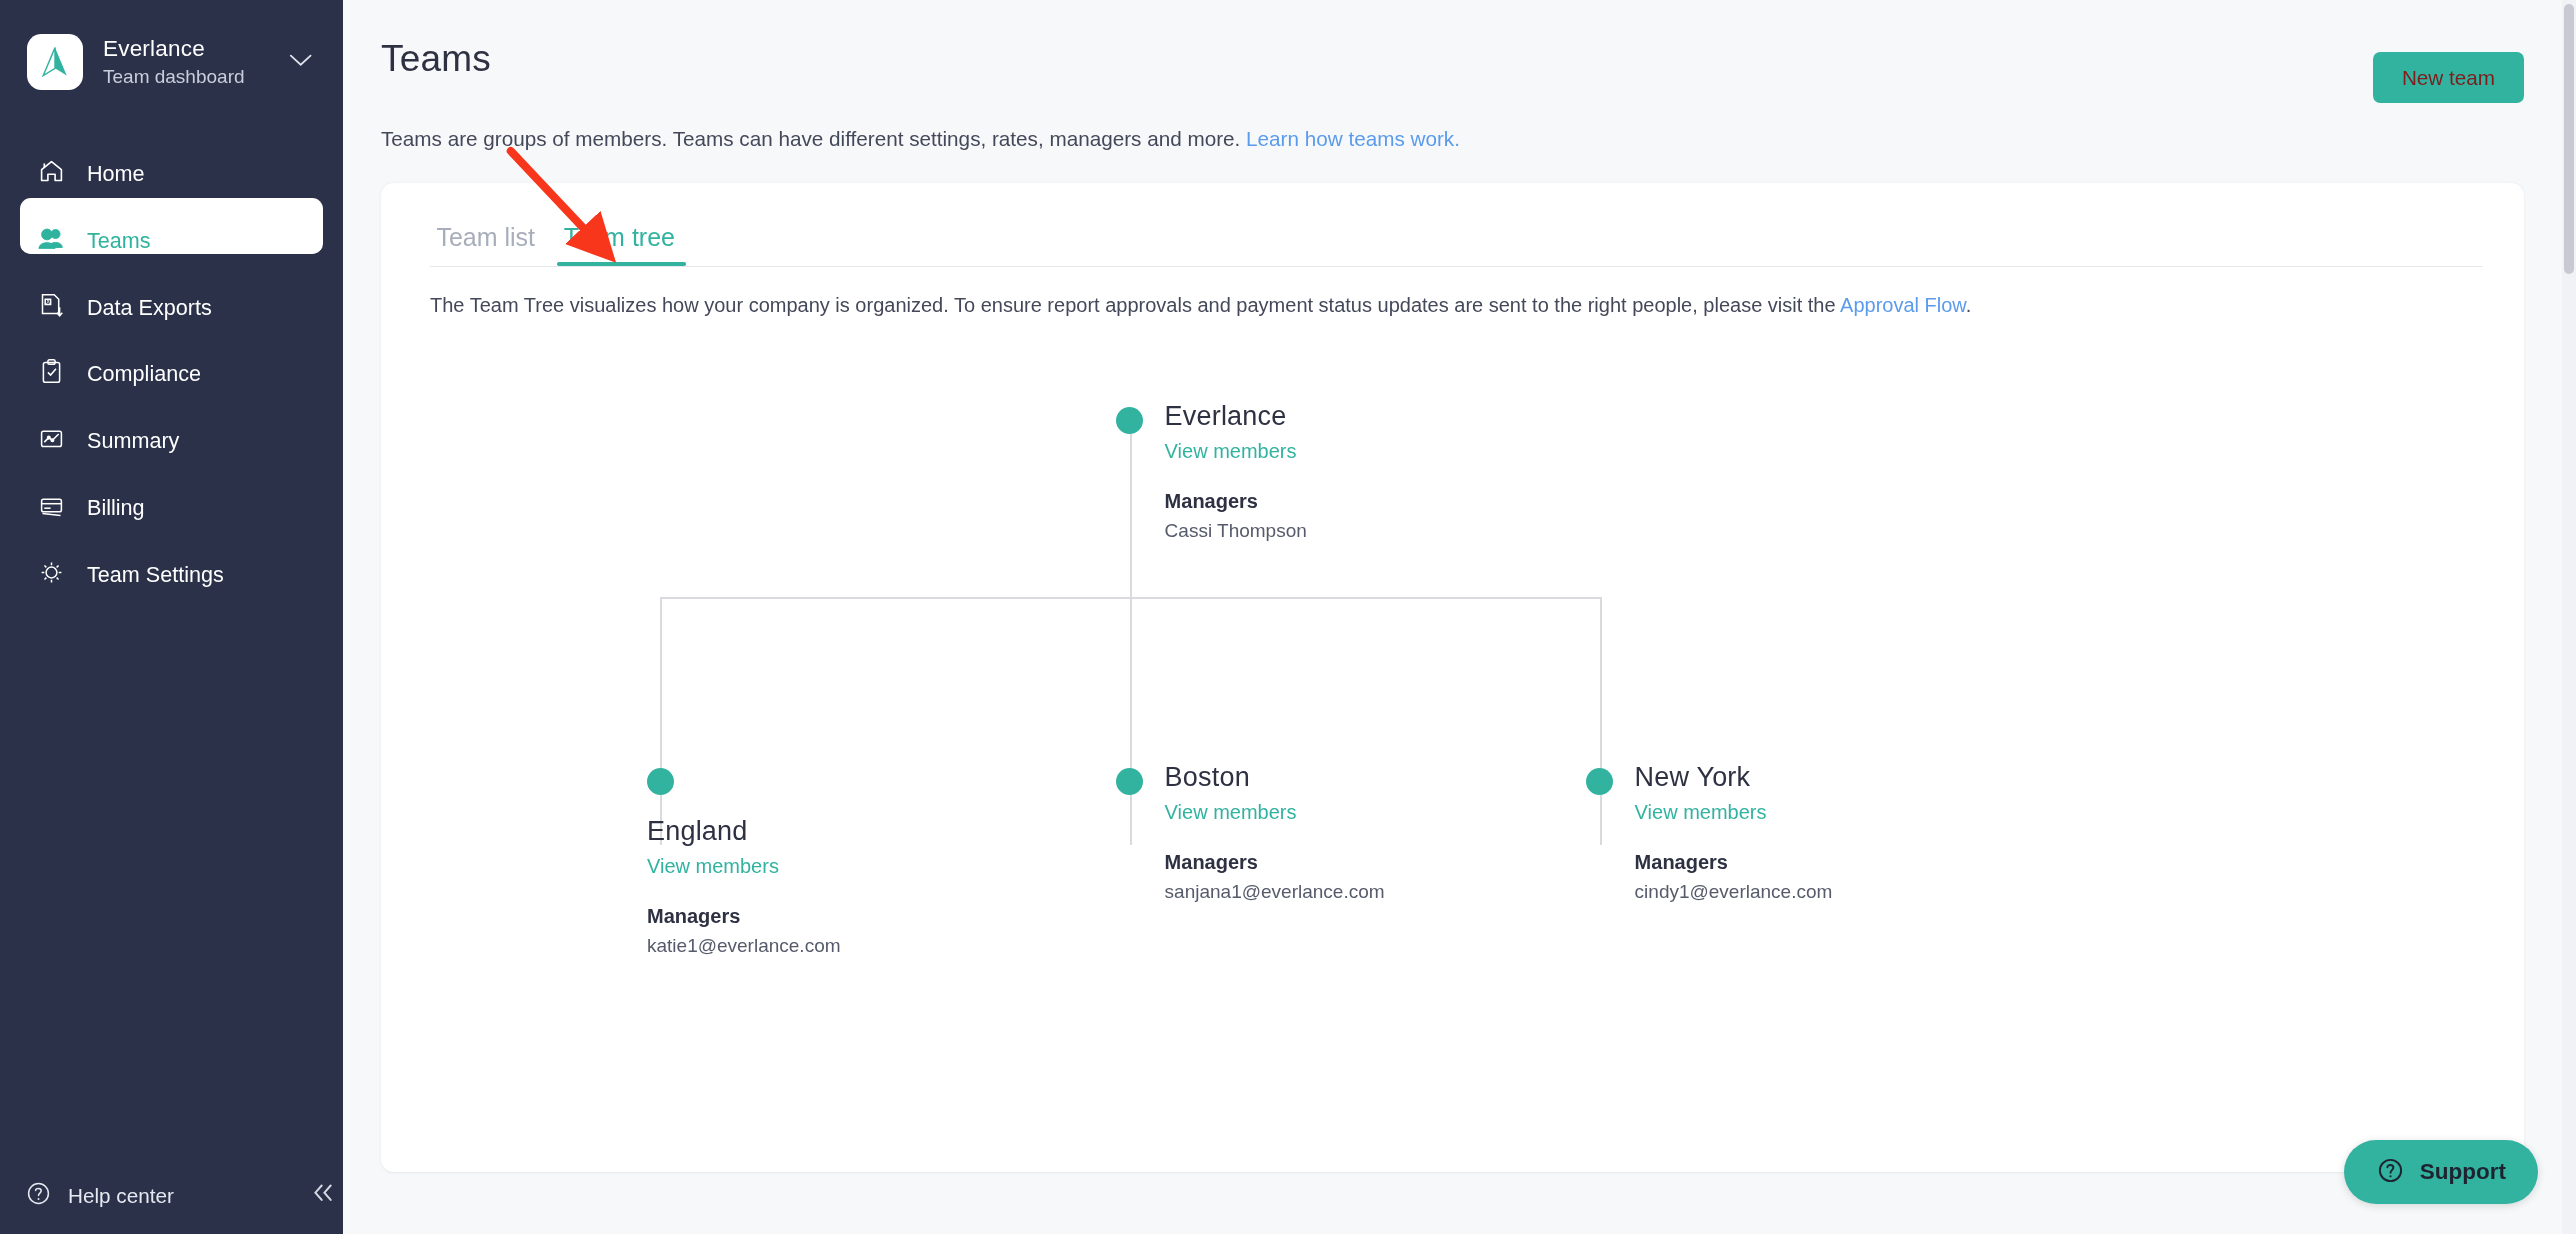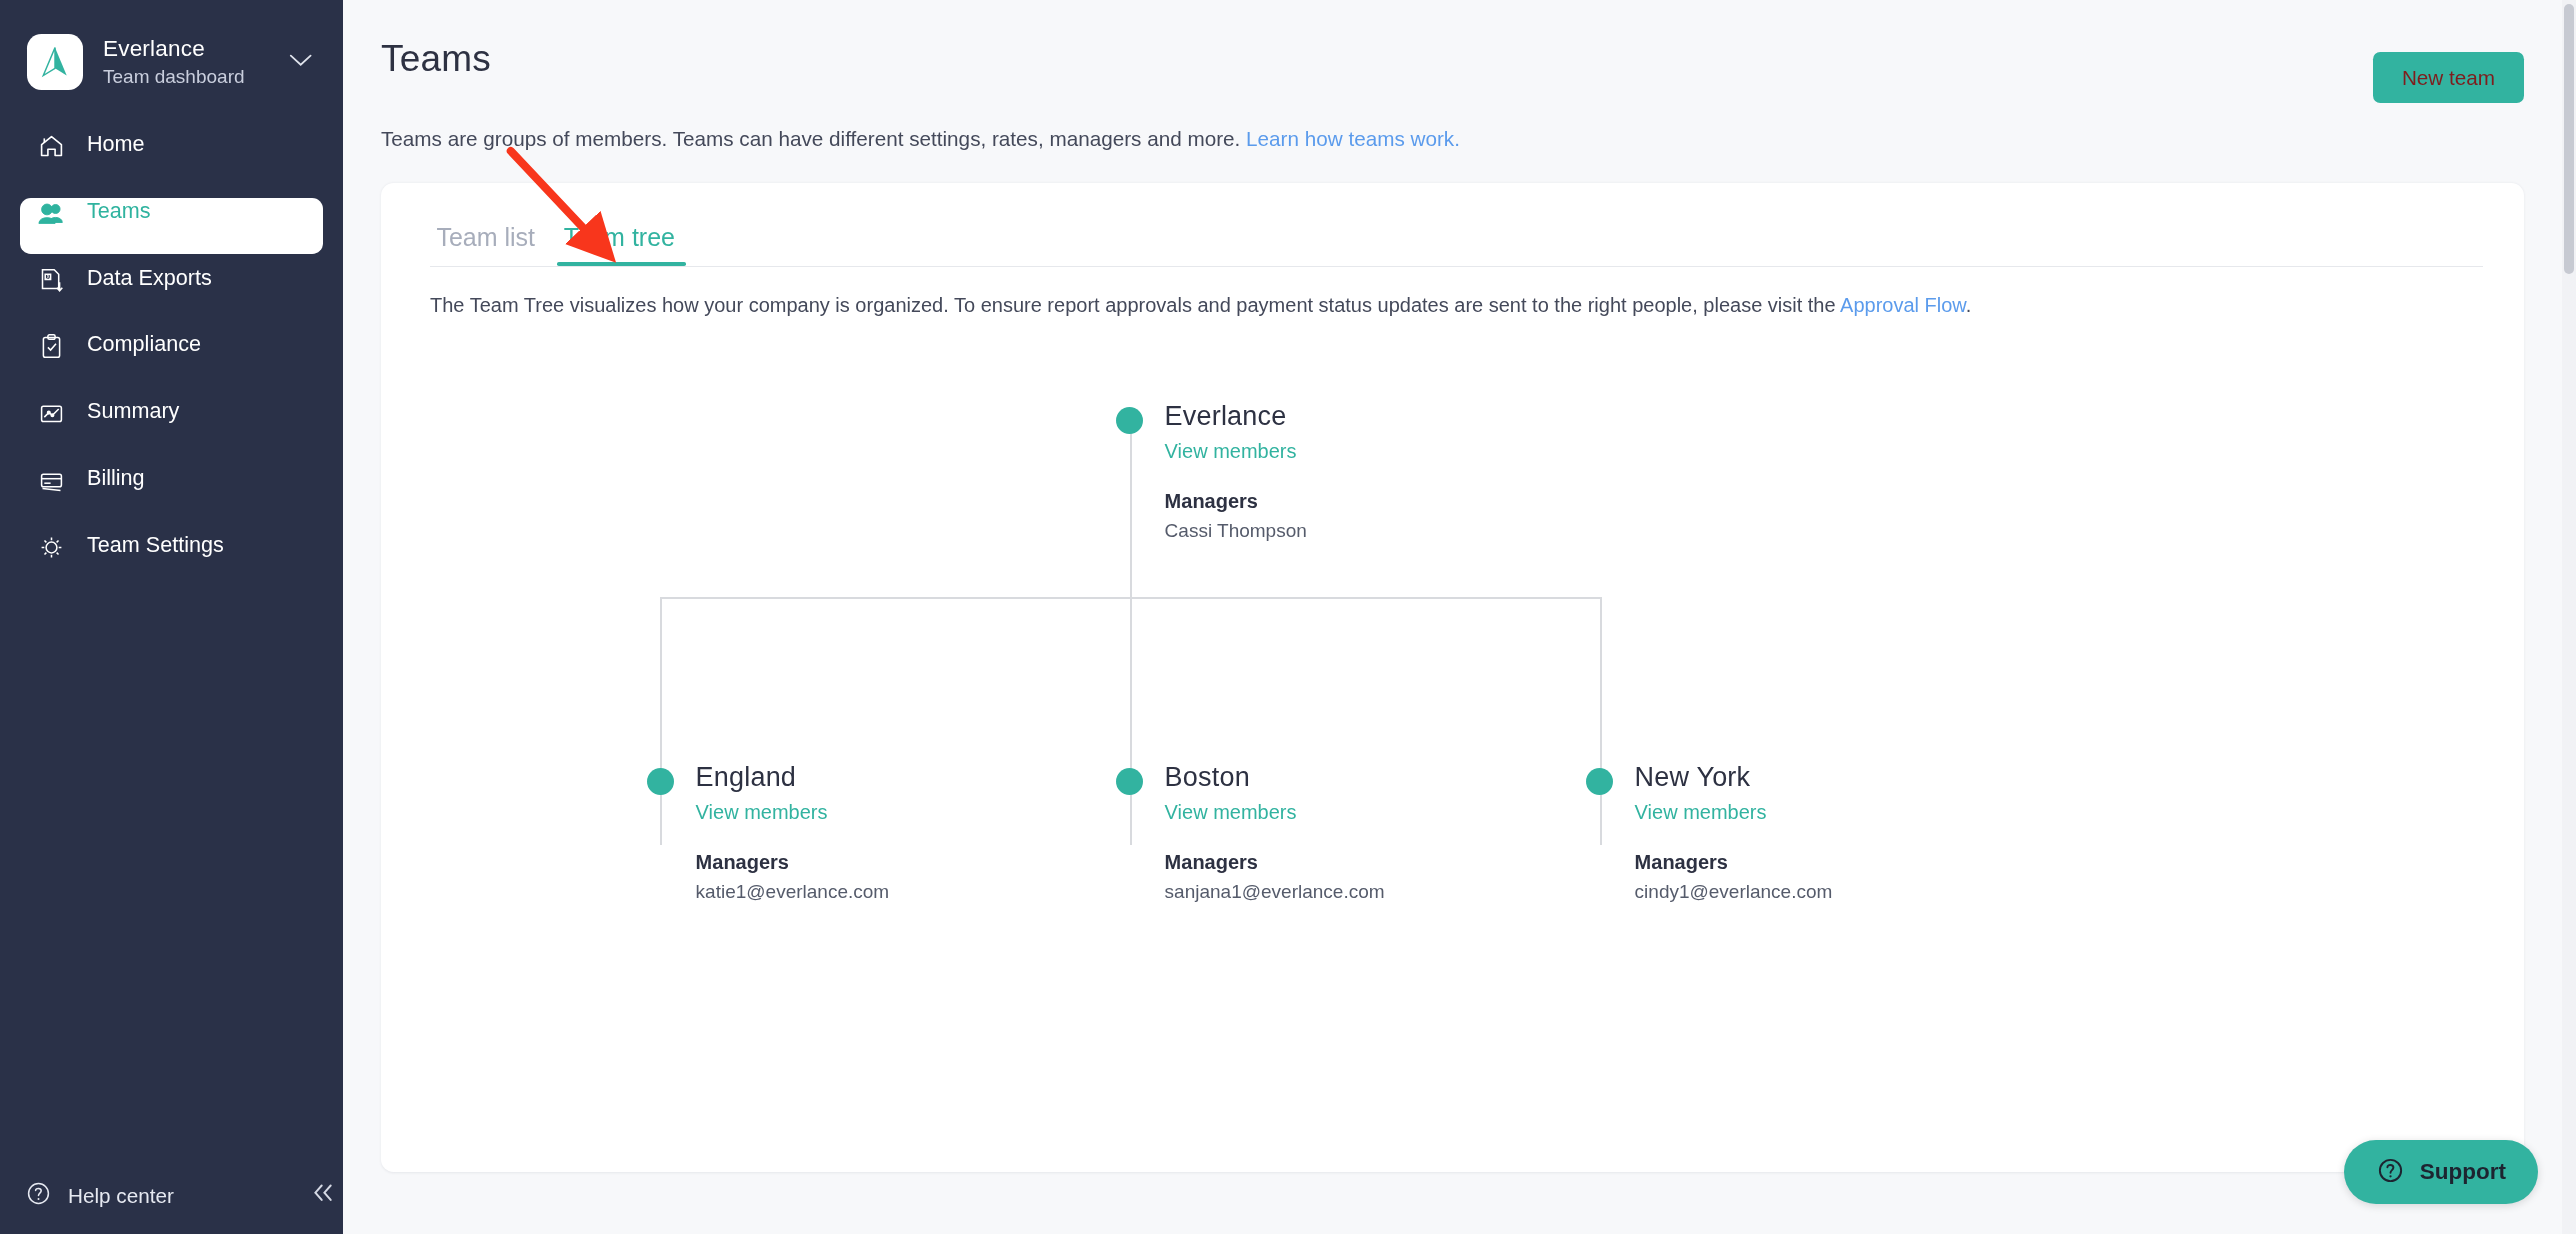--- a/index.html
+++ b/index.html
@@ -29,21 +29,21 @@
     display: flex; align-items: center; justify-content: center;
     flex: 0 0 56px;
   }
   .brand-text { display: flex; flex-direction: column; gap: 4.5px; flex: 1; }
   .brand-name { color: #ffffff; font-size: 22.5px; letter-spacing: 0.2px; }
   .brand-sub { color: #c9cedd; font-size: 19px; }
   .brand-caret { color: #dfe3ec; padding-right: 3.6px; }
 
   .nav { margin-top: 41px; padding: 0 20px; display: flex; flex-direction: column; }
   .nav-item {
-    display: flex; align-items: flex-start; gap: 20px;
+    display: flex; align-items: flex-end; gap: 20px;
     height: 56px; padding: 0 16px;
     border-radius: 10.8px;
     color: #ffffff; font-size: 21.6px;
     cursor: pointer; margin-bottom: 10.8px;
   }
   .nav-item .nav-ico { width: 31px; height: 31px; display:flex; align-items:center; justify-content:center; flex:0 0 31px;}
   .nav-item.active { background: #ffffff; color: #2fb39f; }
   .nav-item.active .nav-ico svg { stroke: #2fb39f; }
   .nav-item.active .nav-ico svg .fillpart { fill: #2fb39f; }
 
@@ -318,21 +318,21 @@
           <div class="node" style="left:735px; top:79px;">
             <span class="dot"></span>
             <div class="node-body">
               <span class="node-title">Everlance</span>
               <span class="node-link">View members</span>
               <span class="node-mgr-label">Managers</span>
               <span class="node-mgr">Cassi Thompson</span>
             </div>
           </div>
 
-          <div class="node" style="left:266px; top:440px;">
+          <div class="node" style="left:266px; top:440px;flex-direction:column;">
             <span class="dot"></span>
             <div class="node-body">
               <span class="node-title">England</span>
               <span class="node-link">View members</span>
               <span class="node-mgr-label">Managers</span>
               <span class="node-mgr">katie1@everlance.com</span>
             </div>
           </div>
 
           <div class="node" style="left:735px; top:440px;">

